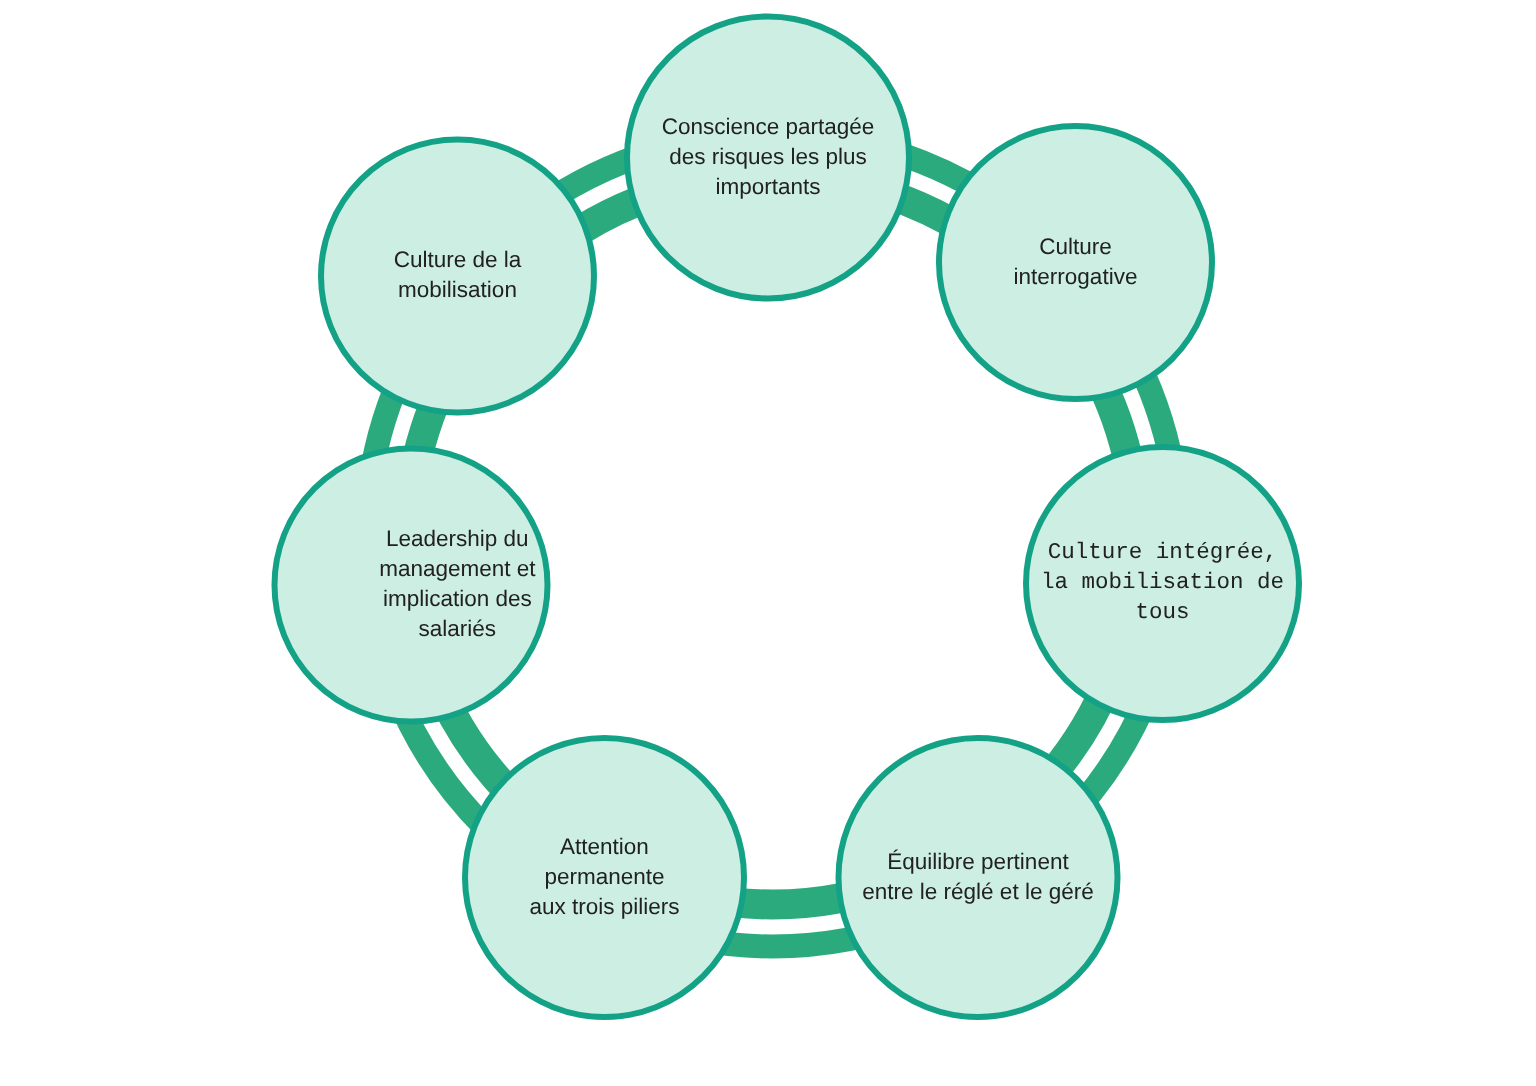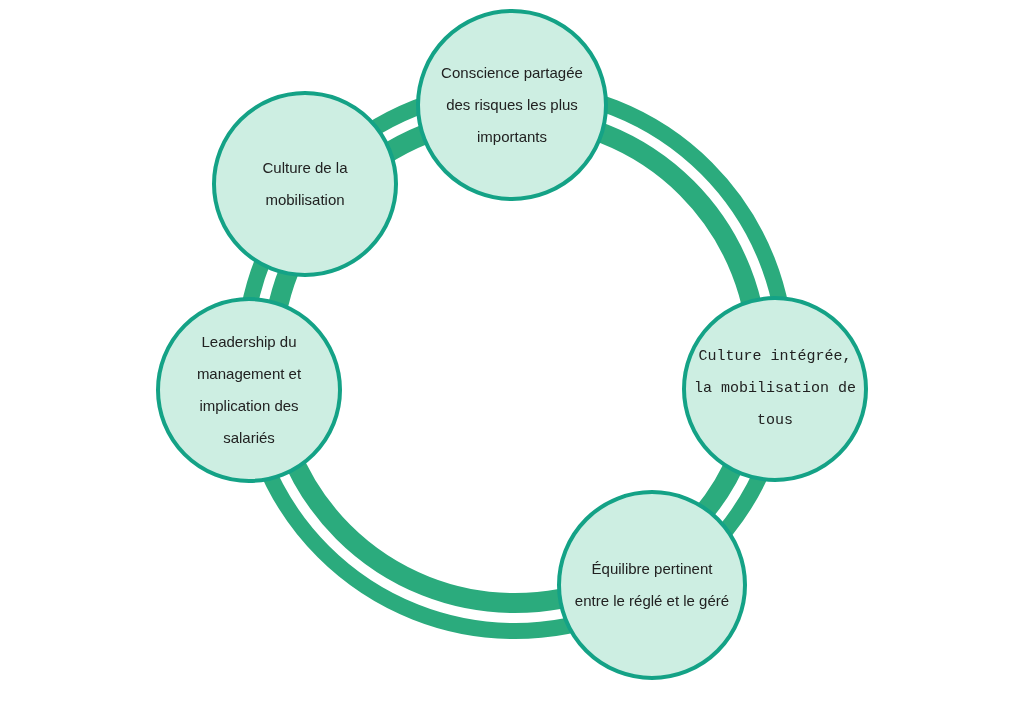--- a/index.html
+++ b/index.html
@@ -45,59 +45,68 @@
     background: var(--node-fill);
     border: 4px solid var(--node-border);
     display: flex;
     align-items: center;
     justify-content: center;
     text-align: center;
     padding: 6px;
   }
   .node-label {
     font-size: 15px;
-    line-height: 32px;
+    line-height: 20px;
     color: var(--text);
     white-space: pre-line;
   }
   .node-0 { left: 416px; top:   9px; width: 192px; height: 192px; }
   .node-1 { left: 624px; top:  82px; width: 186px; height: 186px; }
   .node-2 { left: 682px; top: 296px; width: 186px; height: 186px; font-family: Liberation Mono, monospace; }
   .node-3 { left: 557px; top: 490px; width: 190px; height: 190px; }
   .node-4 { left: 308px; top: 490px; width: 190px; height: 190px; }
-  .node-5 { left: 156px; top: 297px; width: 186px; height: 186px; }
+  .node-5 { left: 181px; top: 297px; width: 186px; height: 186px; justify-content: flex-end; }
   .node-6 { left: 212px; top:  91px; width: 186px; height: 186px; }
 </style>
 </head>
 <body>
 
 <div class="canvas">
 
   <svg class="ring" width="1024" height="724" viewBox="0 0 1024 724">
     <circle class="ring-band" cx="515" cy="360" r="256"></circle>
     <circle class="ring-stripe" cx="515" cy="360" r="258"></circle>
   </svg>
 
   <div class="node node-0">
     <span class="node-label">Conscience partagée
 des risques les plus
 importants</span>
   </div>
 
+  <div class="node node-1">
+    <span class="node-label">Culture
+interrogative</span>
+  </div>
 
   <div class="node node-2">
     <span class="node-label">Culture intégrée,
 la mobilisation de tous</span>
   </div>
 
   <div class="node node-3">
     <span class="node-label">Équilibre pertinent
 entre le réglé et le géré</span>
   </div>
 
+  <div class="node node-4">
+    <span class="node-label">Attention
+permanente
+aux trois piliers</span>
+  </div>
 
   <div class="node node-5">
     <span class="node-label">Leadership du
 management et
 implication des
 salariés</span>
   </div>
 
   <div class="node node-6">
     <span class="node-label">Culture de la

